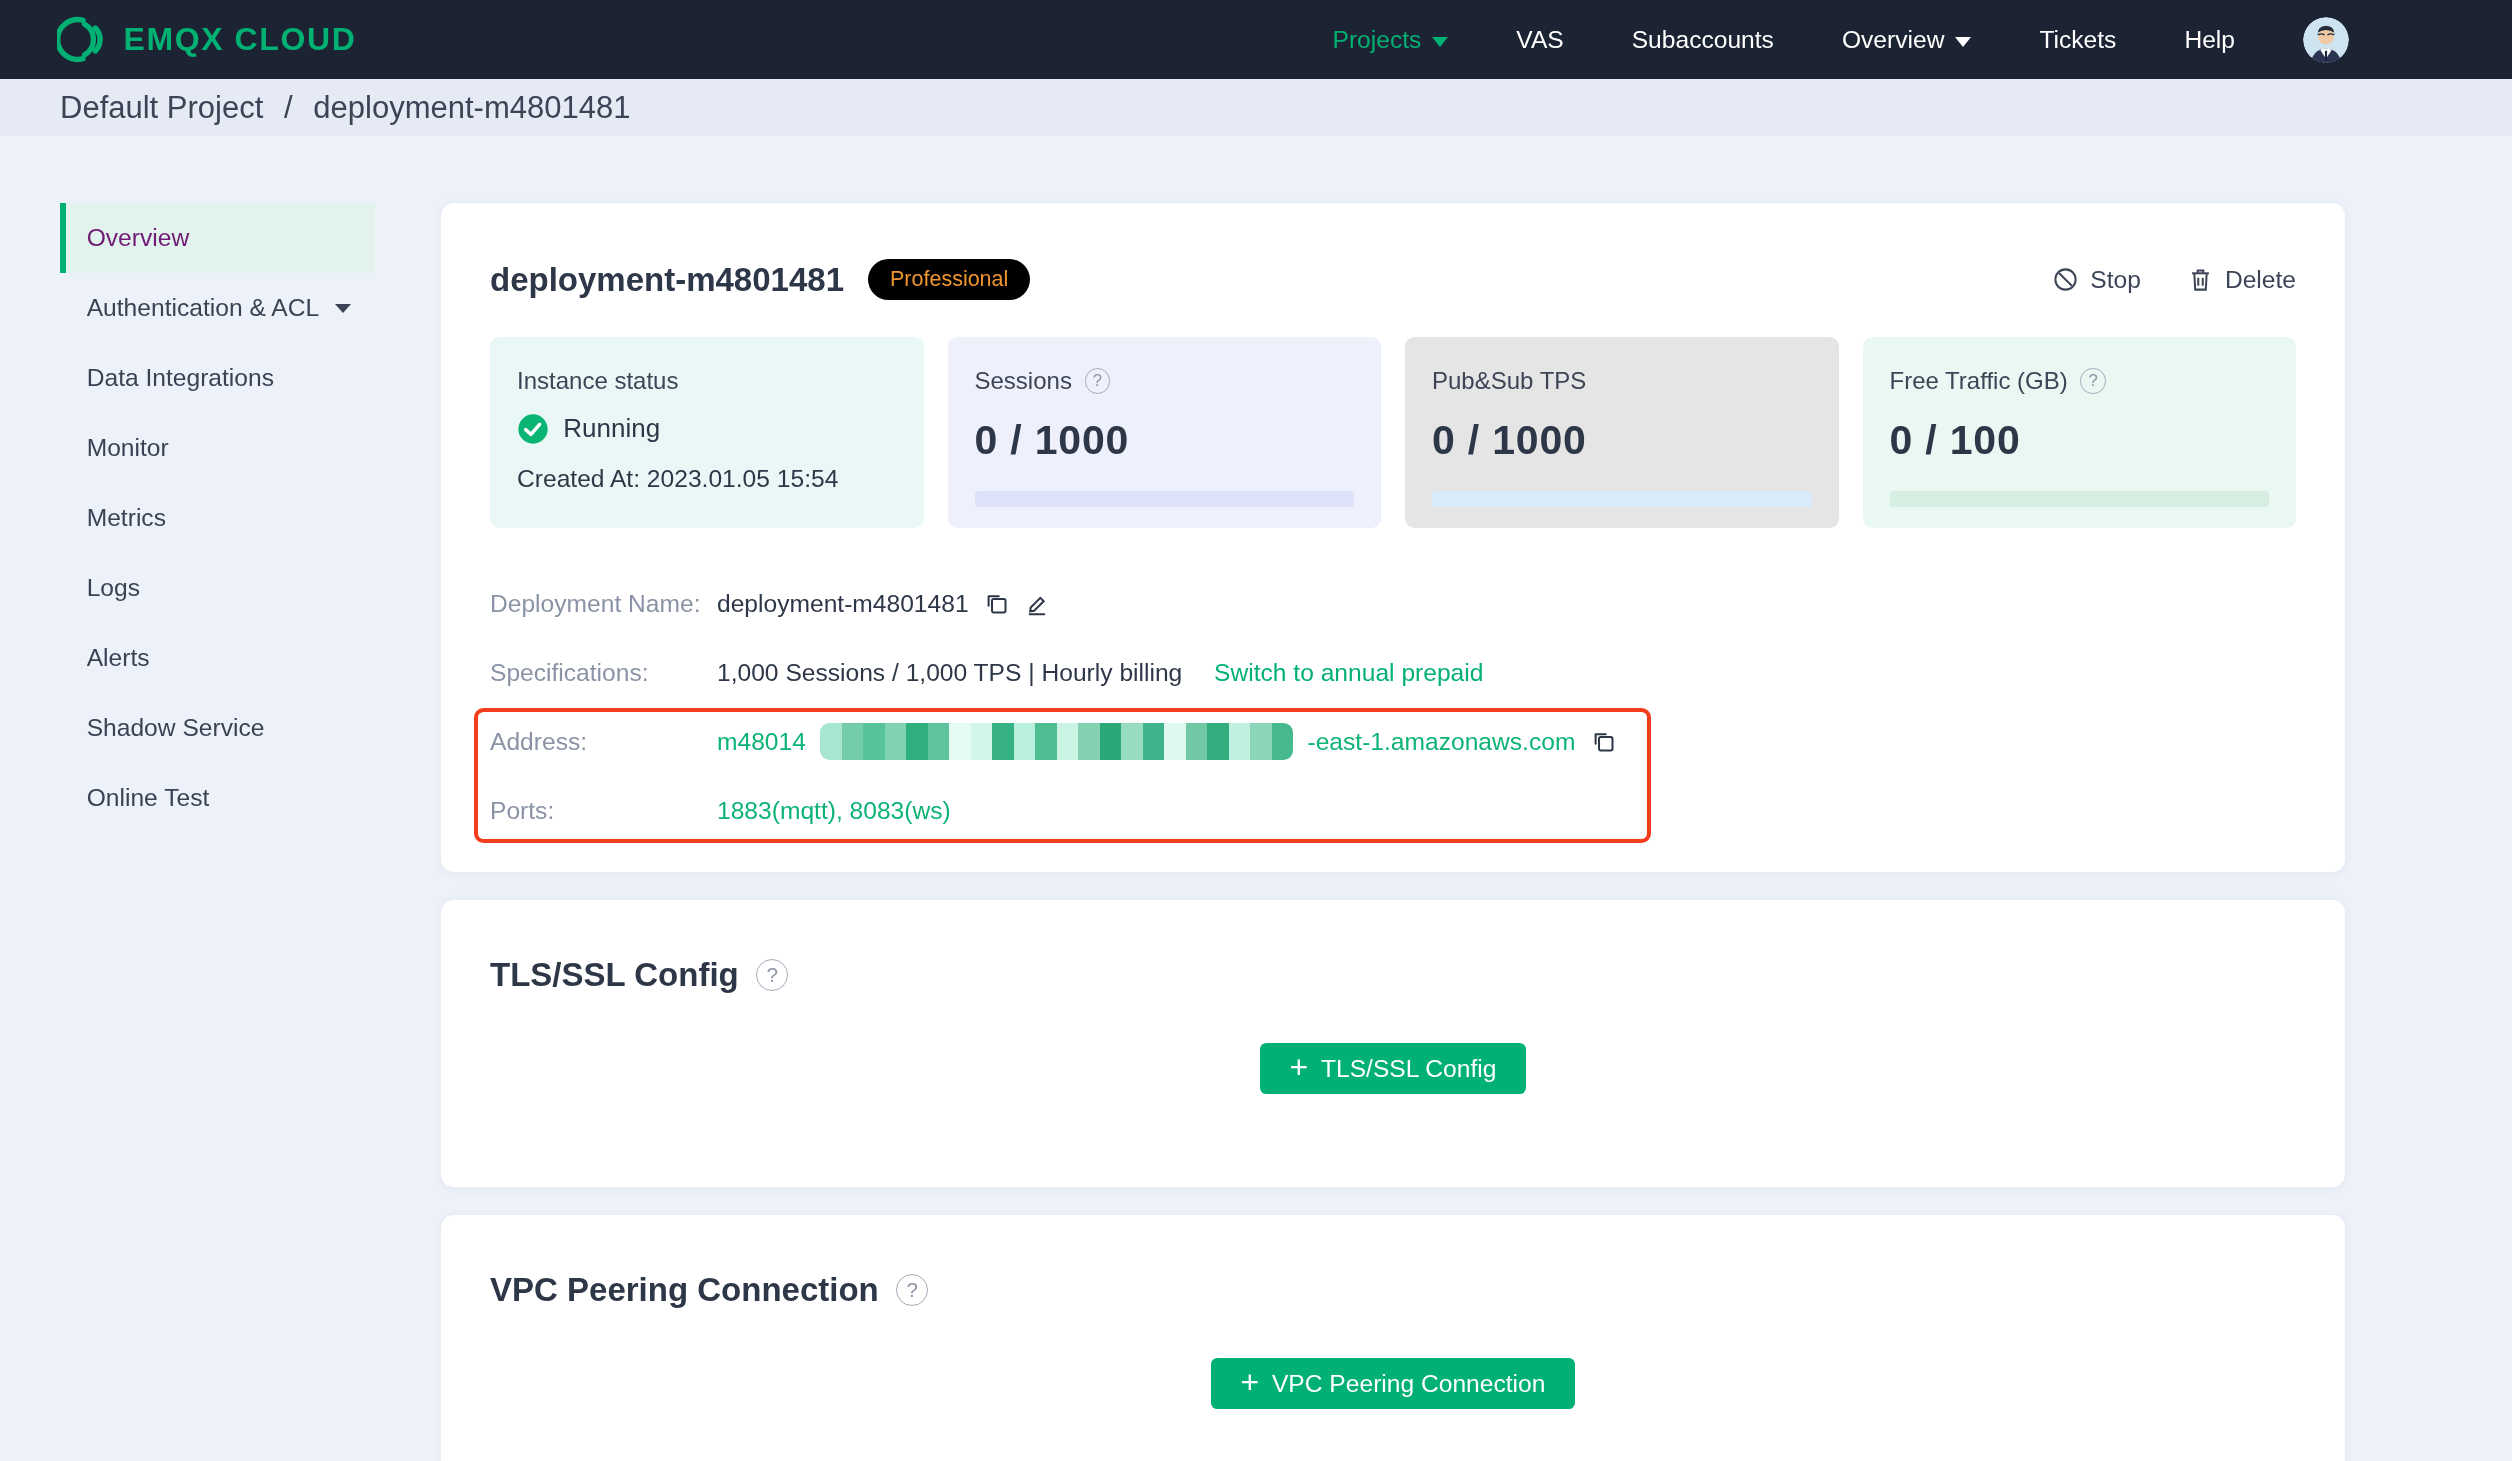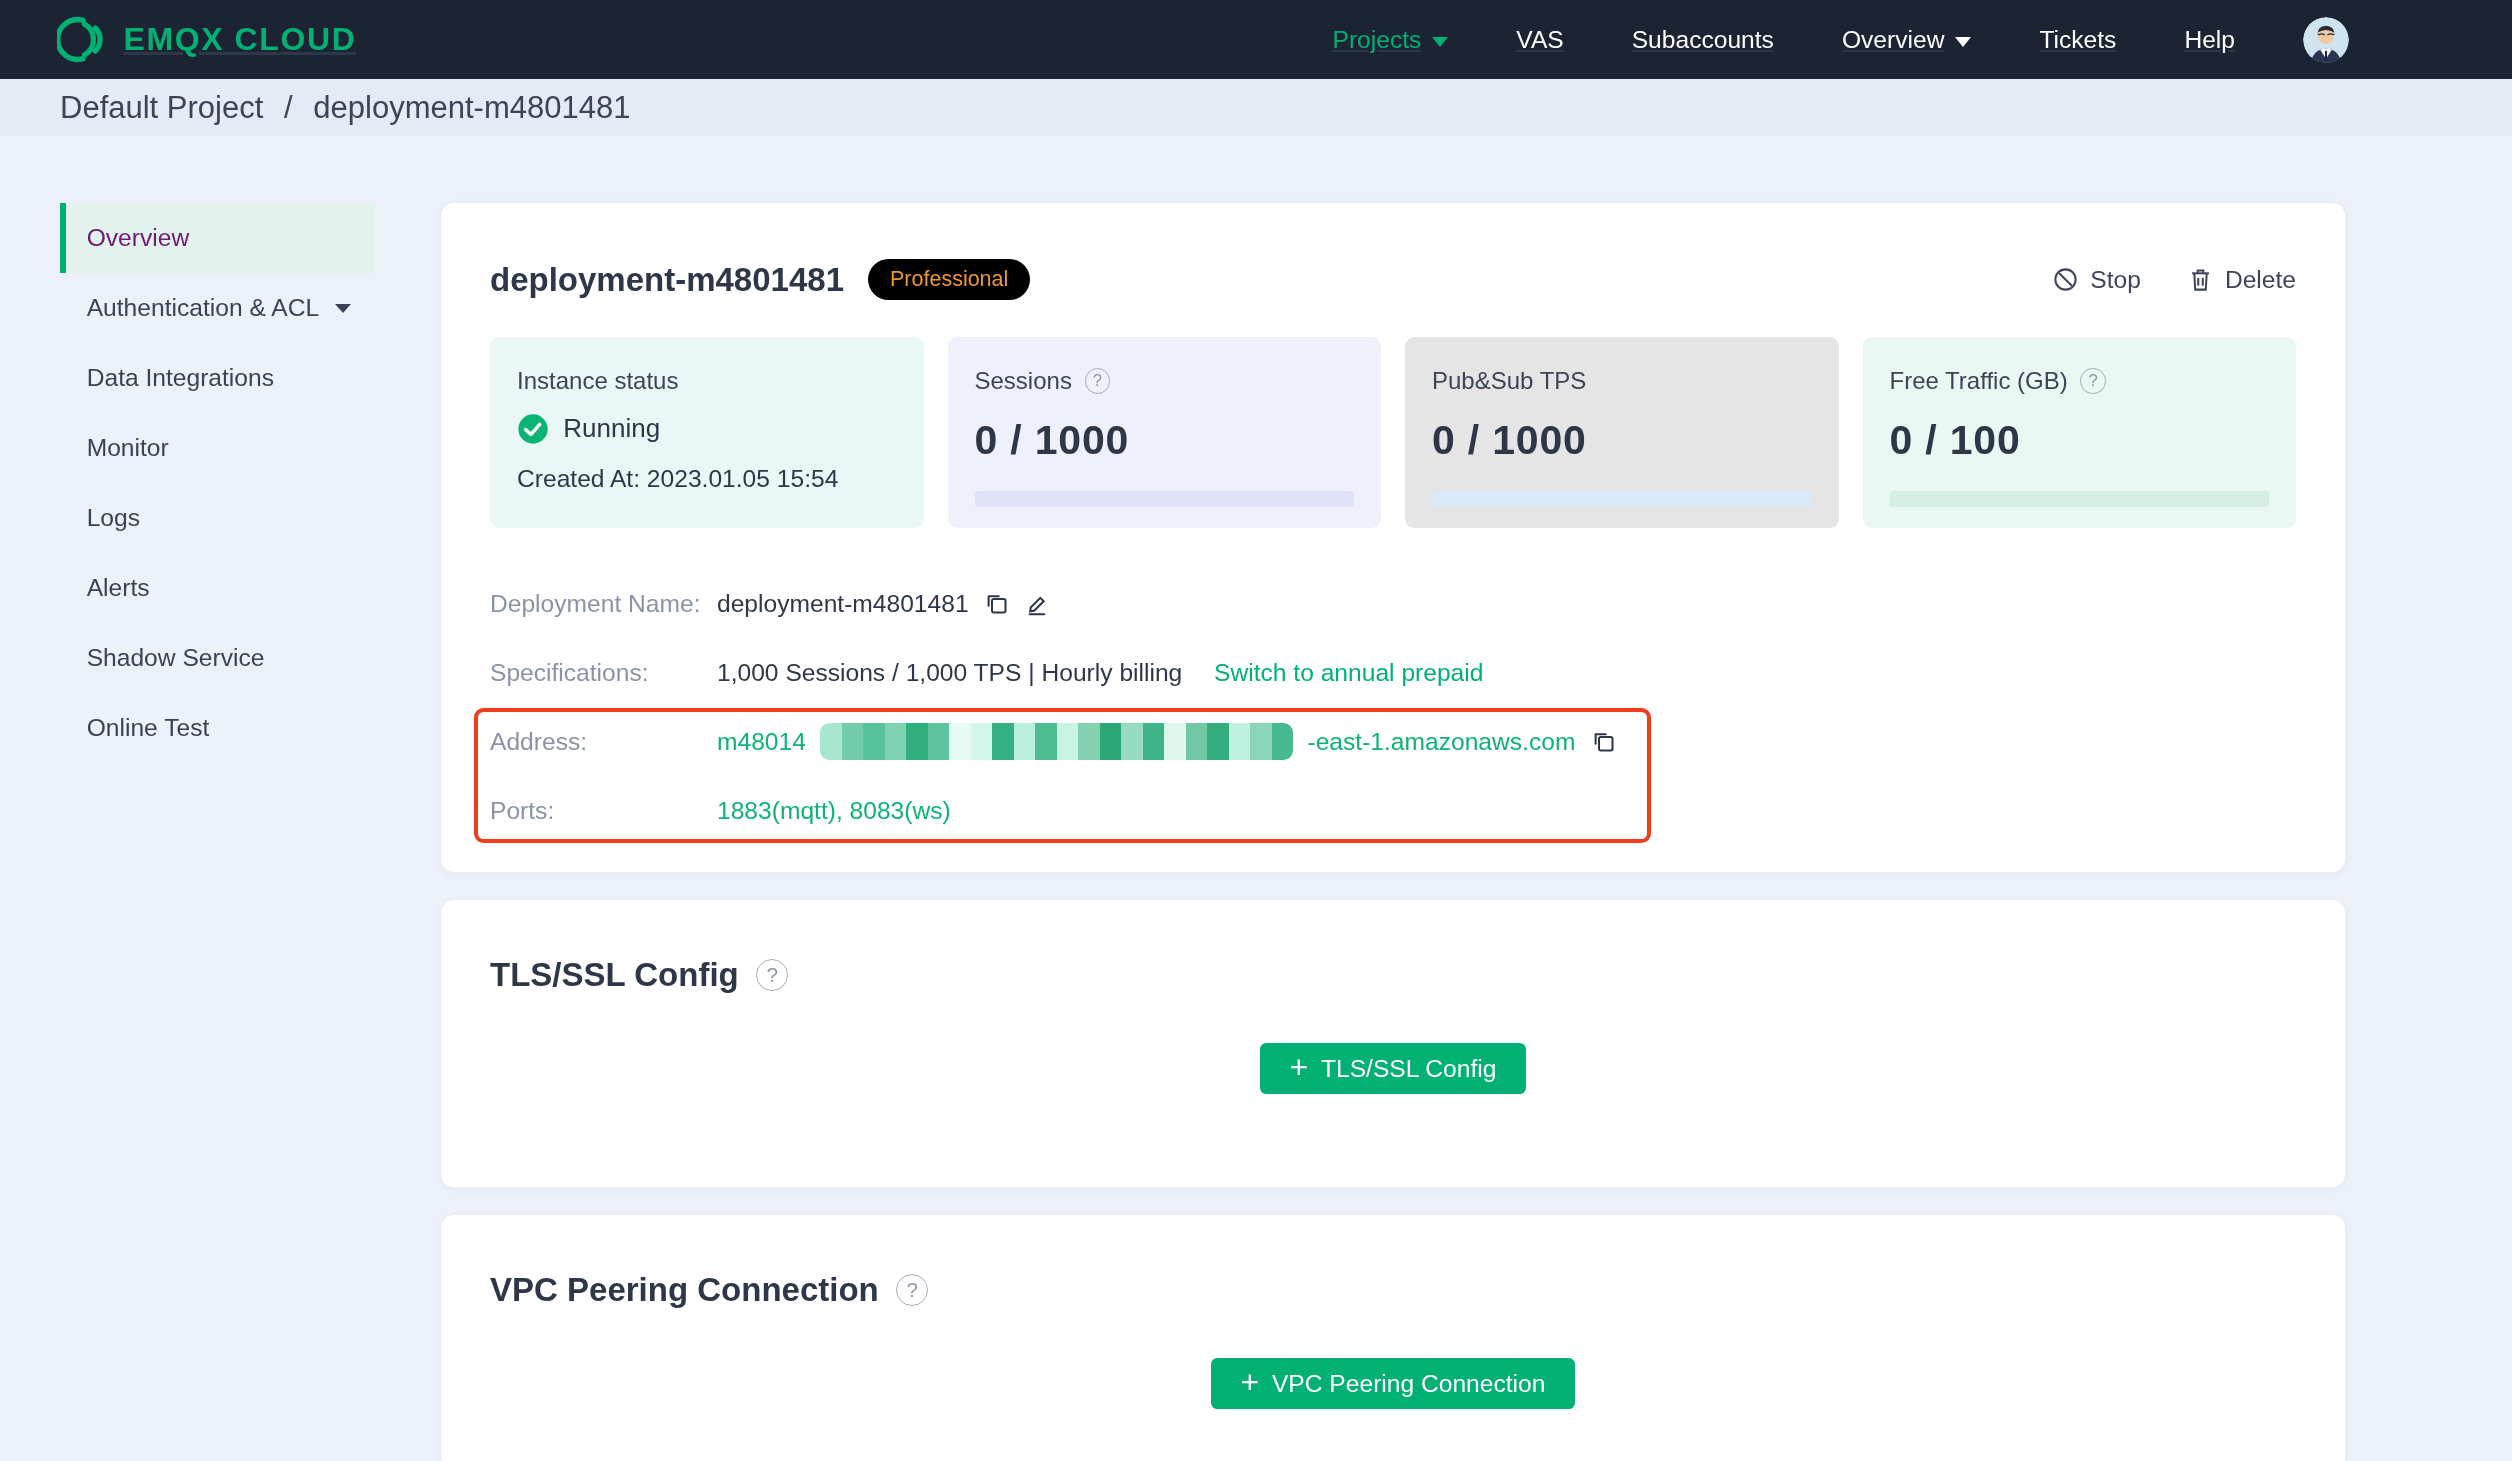--- a/index.html
+++ b/index.html
@@ -5,21 +5,21 @@
   * { margin:0; padding:0; box-sizing:border-box; }
   html,body { width:2512px; height:1462px; }
   body {
     background:#edf1f9;
     font-family:"Liberation Sans","DejaVu Sans",sans-serif;
     color:#2e3748;
     overflow:hidden;
   }
   
   .topnav { height:79px; background:#1c2333; display:flex; align-items:center;
-            padding:0 163px 0 57px;text-decoration:underline; }
+            padding:0 163px 0 57px; }
   .brand { display:flex; align-items:center; gap:17.5px; }
   .brand-name { color:#00b173; font-size:32px; font-weight:bold; letter-spacing:1.6px; }
   .nav-items { margin-left:auto; display:flex; align-items:center; gap:68px; }
   .nav-item { color:#ffffff; font-size:24.6px; display:flex; align-items:center; gap:11px; cursor:pointer; white-space:nowrap; }
   .nav-item.active { color:#00b173; }
   .caret-down { width:0; height:0; border-left:8.7px solid transparent; border-right:8.7px solid transparent;
                 border-top:10.3px solid currentColor; display:inline-block; margin-top:4px; }
   .avatar { width:46px; height:46px; border-radius:50%; overflow:hidden; flex:none; }
   
   .breadcrumb { height:57px; background:#e6eaf5; display:flex; align-items:center;
@@ -153,20 +153,23 @@
     </div>
     <div class="side-item">
       <span>Authentication &amp; ACL</span>
       <span class="side-caret"></span>
     </div>
     <div class="side-item">
       <span>Data Integrations</span>
     </div>
     <div class="side-item">
       <span>Monitor</span>
+    </div>
+    <div class="side-item">
+      <span>Metrics</span>
     </div>
     <div class="side-item">
       <span>Logs</span>
     </div>
     <div class="side-item">
       <span>Alerts</span>
     </div>
     <div class="side-item">
       <span>Shadow Service</span>
     </div>

